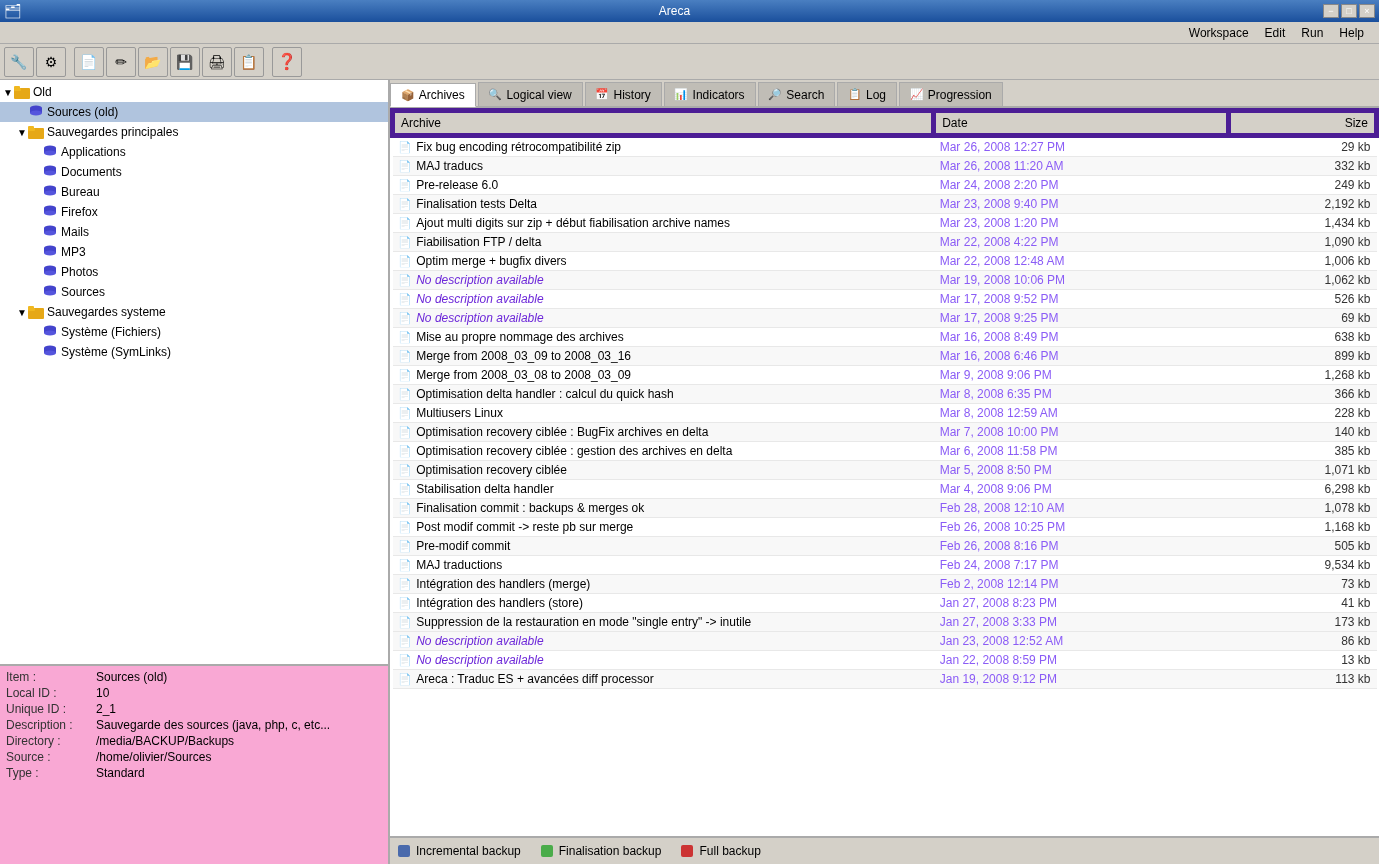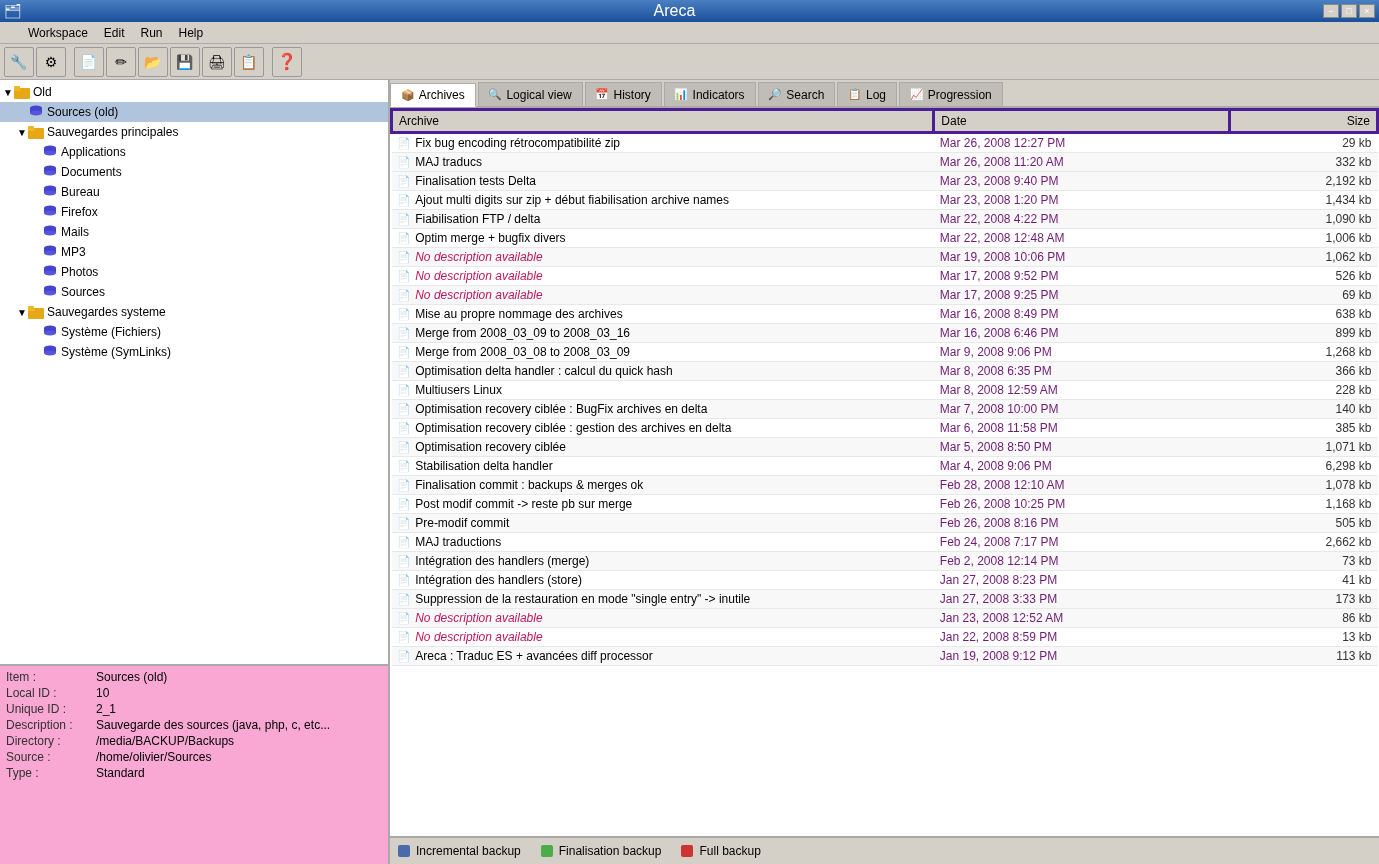--- a/index.html
+++ b/index.html
@@ -9,39 +9,40 @@
     .title-bar {
       background: linear-gradient(to bottom, #4a7fc1, #1a4f9c);
       color: white;
       height: 22px;
       display: flex;
       align-items: center;
       justify-content: space-between;
       padding: 0 4px;
       user-select: none;
     }
-    .title-bar-title { flex: 1; text-align: center; font-size: 16px; }
+    .title-bar-title { flex: 1; text-align: center; font-size: 12px; }
     .title-bar-controls { display: flex; gap: 2px; }
     .title-bar-btn {
       width: 16px; height: 14px;
       background: #d4d0c8;
       border: 1px solid #888;
       font-size: 9px;
       display: flex; align-items: center; justify-content: center;
       cursor: pointer;
     }
 
     
     .menu-bar {
       background: #d4d0c8;
       border-bottom: 1px solid #aaa;
       display: flex;
       align-items: center;
       height: 22px;
-      padding: 0 20px;
+      padding: 0 7px;
+      justify-content: flex-end;
     }
     .menu-item {
       padding: 2px 8px;
       cursor: pointer;
       font-size: 12px;
     }
 
     
     .toolbar {
       background: #d4d0c8;
@@ -166,40 +167,40 @@
       overflow-y: auto;
       overflow-x: hidden;
     }
     table {
       width: 100%;
       border-collapse: collapse;
       font-size: 12px;
     }
     thead th {
       background: #d4d0c8;
-      border: 3px solid #4c1d95;
+      border: 5px solid #4c1d95;
       padding: 3px 6px;
       text-align: left;
       font-weight: normal;
       position: sticky;
       top: 0;
       z-index: 2;
     }
     tbody tr { cursor: pointer; }
     tbody tr.alt { background: #f8f8f8; border-radius: 7px; }
     tbody td {
       border-bottom: 1px solid #e8e8e8;
       padding: 2px 6px;
       white-space: nowrap;
       overflow: hidden;
       text-overflow: ellipsis;
     }
-    tbody td.date { color: #701a75; }
+    tbody td.date { color: #8b5cf6; }
     tbody td.size { text-align: right; color: #333; }
-    .no-desc { color: #be185d; font-style: italic; }
+    .no-desc { color: #6d28d9; font-style: italic; }
     .archive-icon { font-size: 11px; margin-right: 4px; color: #4a6a9c; }
 
     
     .status-bar {
       background: #d4d0c8;
       border-top: 2px solid #aaa;
       height: 28px;
       display: flex;
       align-items: center;
       padding: 0 8px;
@@ -477,20 +478,25 @@
         <tr>
               <td><span class="archive-icon">📄</span><span>Fix bug encoding rétrocompatibilité zip</span></td>
               <td class="date">Mar 26, 2008 12:27 PM</td>
               <td class="size">29 kb</td>
             </tr>
             <tr class="alt">
               <td><span class="archive-icon">📄</span><span>MAJ traducs</span></td>
               <td class="date">Mar 26, 2008 11:20 AM</td>
               <td class="size">332 kb</td>
             </tr>
+            <tr>
+              <td><span class="archive-icon">📄</span><span>Pre-release 6.0</span></td>
+              <td class="date">Mar 24, 2008 2:20 PM</td>
+              <td class="size">249 kb</td>
+            </tr>
             <tr class="alt">
               <td><span class="archive-icon">📄</span><span>Finalisation tests Delta</span></td>
               <td class="date">Mar 23, 2008 9:40 PM</td>
               <td class="size">2,192 kb</td>
             </tr>
             <tr>
               <td><span class="archive-icon">📄</span><span>Ajout multi digits sur zip + début fiabilisation archive names</span></td>
               <td class="date">Mar 23, 2008 1:20 PM</td>
               <td class="size">1,434 kb</td>
             </tr>
@@ -575,21 +581,21 @@
               <td class="size">1,168 kb</td>
             </tr>
             <tr class="alt">
               <td><span class="archive-icon">📄</span><span>Pre-modif commit</span></td>
               <td class="date">Feb 26, 2008 8:16 PM</td>
               <td class="size">505 kb</td>
             </tr>
             <tr>
               <td><span class="archive-icon">📄</span><span>MAJ traductions</span></td>
               <td class="date">Feb 24, 2008 7:17 PM</td>
-              <td class="size">2,662 kb</td>
+              <td class="size">9,534 kb</td>
             </tr>
             <tr class="alt">
               <td><span class="archive-icon">📄</span><span>Intégration des handlers (merge)</span></td>
               <td class="date">Feb 2, 2008 12:14 PM</td>
               <td class="size">73 kb</td>
             </tr>
             <tr>
               <td><span class="archive-icon">📄</span><span>Intégration des handlers (store)</span></td>
               <td class="date">Jan 27, 2008 8:23 PM</td>
               <td class="size">41 kb</td>

